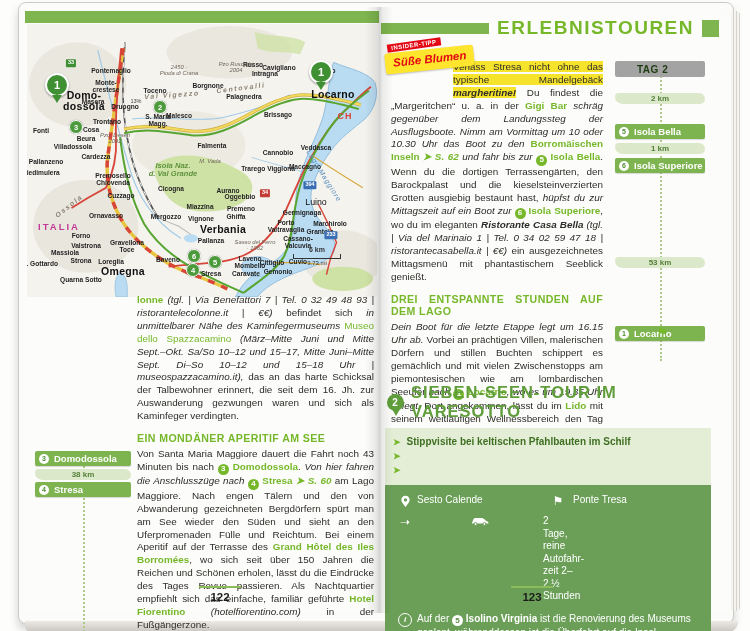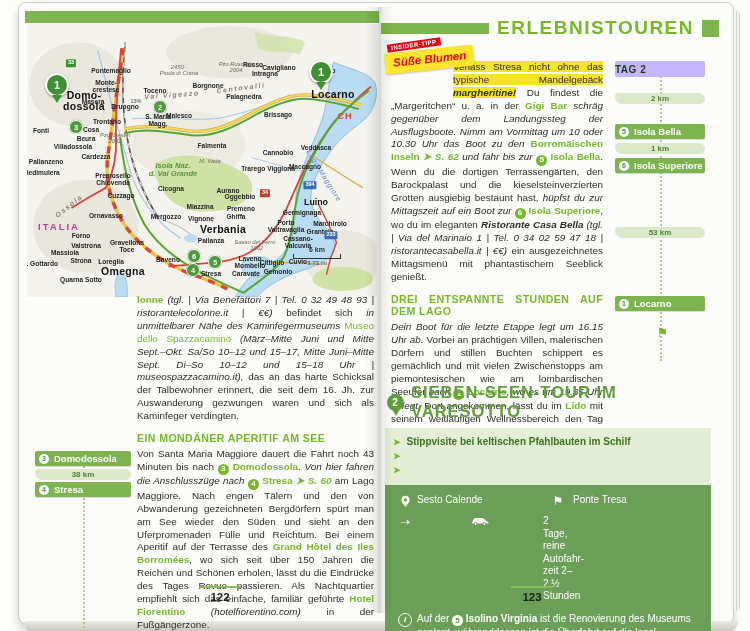--- a/index.html
+++ b/index.html
@@ -18,21 +18,21 @@
 
   
   .topbar{position:absolute;left:0;top:4px;right:0;height:12px;background:#7eb54e;}
   .map{position:absolute;left:2px;top:17px;width:350px;height:273px;overflow:hidden;background:#f5f3ee;}
   .map svg{position:absolute;left:0;top:0;width:100%;height:100%;}
   .map-labels{position:absolute;left:0;top:0;right:0;bottom:0;}
   .ml{position:absolute;transform:translate(-50%,-50%);font-size:6.6px;color:#3a3a3a;white-space:pre;
       text-align:center;line-height:1.08;}
   .ml.town{font-weight:bold;color:#1f1f1f;}
   .ml.big{font-weight:bold;font-size:10.5px;color:#101010;letter-spacing:.3px;}
-  .ml.mid{font-weight:bold;font-size:8.8px;color:#101010;}
+  .ml.mid{font-weight:normal;font-size:8.8px;color:#101010;}
   .ml.small{font-size:5.8px;color:#6f675c;font-style:italic;}
   .ml.reg{font-style:italic;color:#8a8174;font-size:7px;letter-spacing:1.6px;font-weight:bold;}
   .ml.park{font-style:italic;font-weight:bold;color:#5e933d;font-size:7.6px;}
   .ml.italia{color:#c23a97;font-weight:bold;font-size:9.5px;letter-spacing:2px;}
   .ml.ch{color:#d8453a;font-weight:bold;font-size:9px;letter-spacing:1px;}
   .ml.water{font-style:italic;color:#4a86b8;font-size:7px;letter-spacing:1px;}
   .ml.pct{font-size:5.5px;color:#444;}
   .map-dot{position:absolute;transform:translate(-50%,-50%);width:12px;height:12px;border-radius:50%;
       background:#4c9a3b;border:1.5px solid #fff;box-shadow:0 0 1px rgba(0,0,0,.5);
       color:#fff;font-size:7.5px;font-weight:bold;display:flex;align-items:center;justify-content:center;}
@@ -51,22 +51,22 @@
 
   .pl-side{position:absolute;left:10px;top:286px;width:96px;height:276px;}
   .timeline{position:relative;}
   .tl-line{position:absolute;left:50%;top:0;bottom:0;border-left:2px dotted #aecb88;}
   .tl-stop{position:relative;height:15px;background:#7db450;border-radius:2px;display:flex;align-items:center;
       gap:5px;padding-left:4px;color:#fff;font-weight:bold;font-size:9.5px;box-shadow:0 1px 1px rgba(0,0,0,.15);}
   .tl-num{width:10px;height:10px;border-radius:50%;background:#fff;color:#4c8f35;font-size:7px;font-weight:bold;
       display:flex;align-items:center;justify-content:center;flex:0 0 auto;}
   .tl-dist{position:relative;height:11px;background:#dce8ca;border-radius:6px 10px 8px 12px;
       color:#55803a;font-weight:bold;font-size:8px;display:flex;align-items:center;justify-content:center;}
-  .tl-tag{position:relative;height:16px;background:#c4b5fd;border-radius:2px;display:flex;align-items:center;
-      color:#1d3d10;font-weight:bold;font-size:10px;letter-spacing:.5px;}
+  .tl-tag{position:relative;height:16px;background:#a3a3a3;border-radius:2px;display:flex;align-items:center;
+      padding-left:22px;color:#1d3d10;font-weight:bold;font-size:10px;letter-spacing:.5px;}
   .tl-flag{position:absolute;left:46%;color:#76b82a;font-size:13px;}
 
   .pl-text{position:absolute;left:112px;top:287px;width:237px;font-size:9.9px;line-height:12.9px;
       color:#2e2c29;text-align:justify;}
   .para{margin:0 0 9px 0;}
   .ghead{color:#76b82a;font-weight:bold;font-size:10.6px;letter-spacing:.4px;margin:4px 0 3px 0;}
   .seg-b{font-weight:bold;} .seg-i{font-style:italic;} .seg-g{color:#76b82a;}
   .seg-hl{background:#f6e32b;}
   .mk{display:inline-flex;width:11px;height:11px;border-radius:50%;background:#76b82a;color:#fff;
       font-size:8px;font-weight:bold;align-items:center;justify-content:center;vertical-align:-1.5px;}
@@ -322,21 +322,21 @@
             <div class="tl-dist" style="margin-top: 16px;">2 km</div>
             <div class="tl-stop" style="margin-top: 20px;">
               <span class="tl-num">5</span>
               <span>Isola Bella</span>
             </div>
             <div class="tl-dist" style="margin-top: 4px;">1 km</div>
             <div class="tl-stop" style="margin-top: 4px;">
               <span class="tl-num">6</span>
               <span>Isola Superiore</span>
             </div>
-            <div class="tl-dist" style="margin-top: 54px;">53 km</div>
+            <div class="tl-dist" style="margin-top: 84px;">53 km</div>
             <div class="tl-stop" style="margin-top: 58px;">
               <span class="tl-num">1</span>
               <span>Locarno</span>
             </div>
           </div>
         <div class="tl-flag" style="top:264px">⚑</div>
       </div>
 
       <div class="section2">
         <div class="s2-title">

